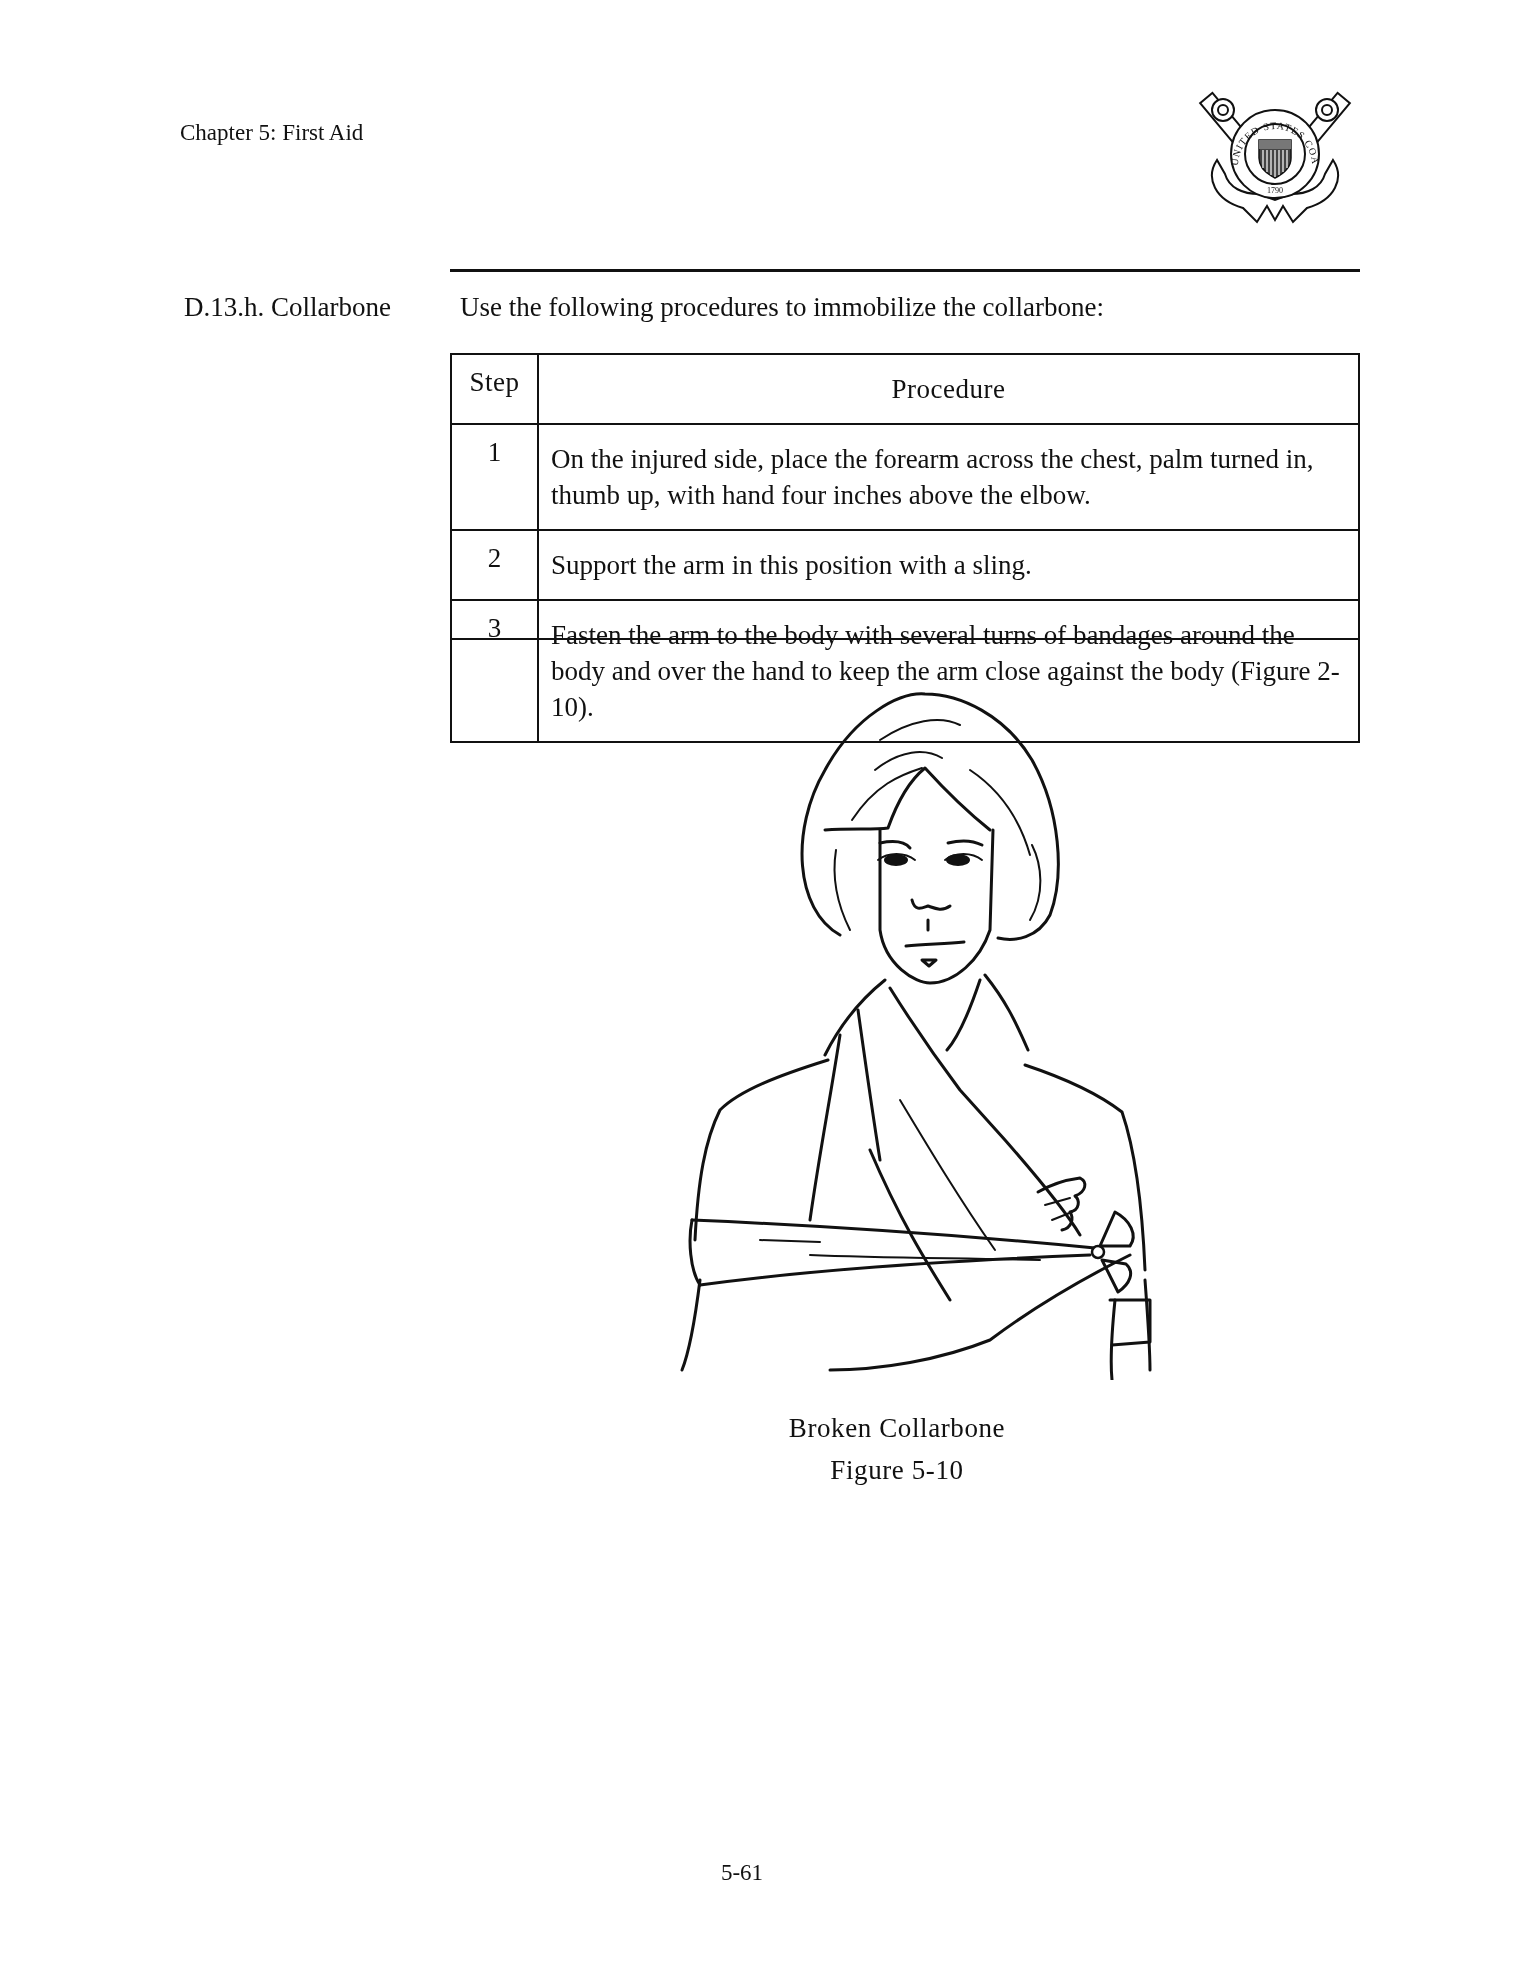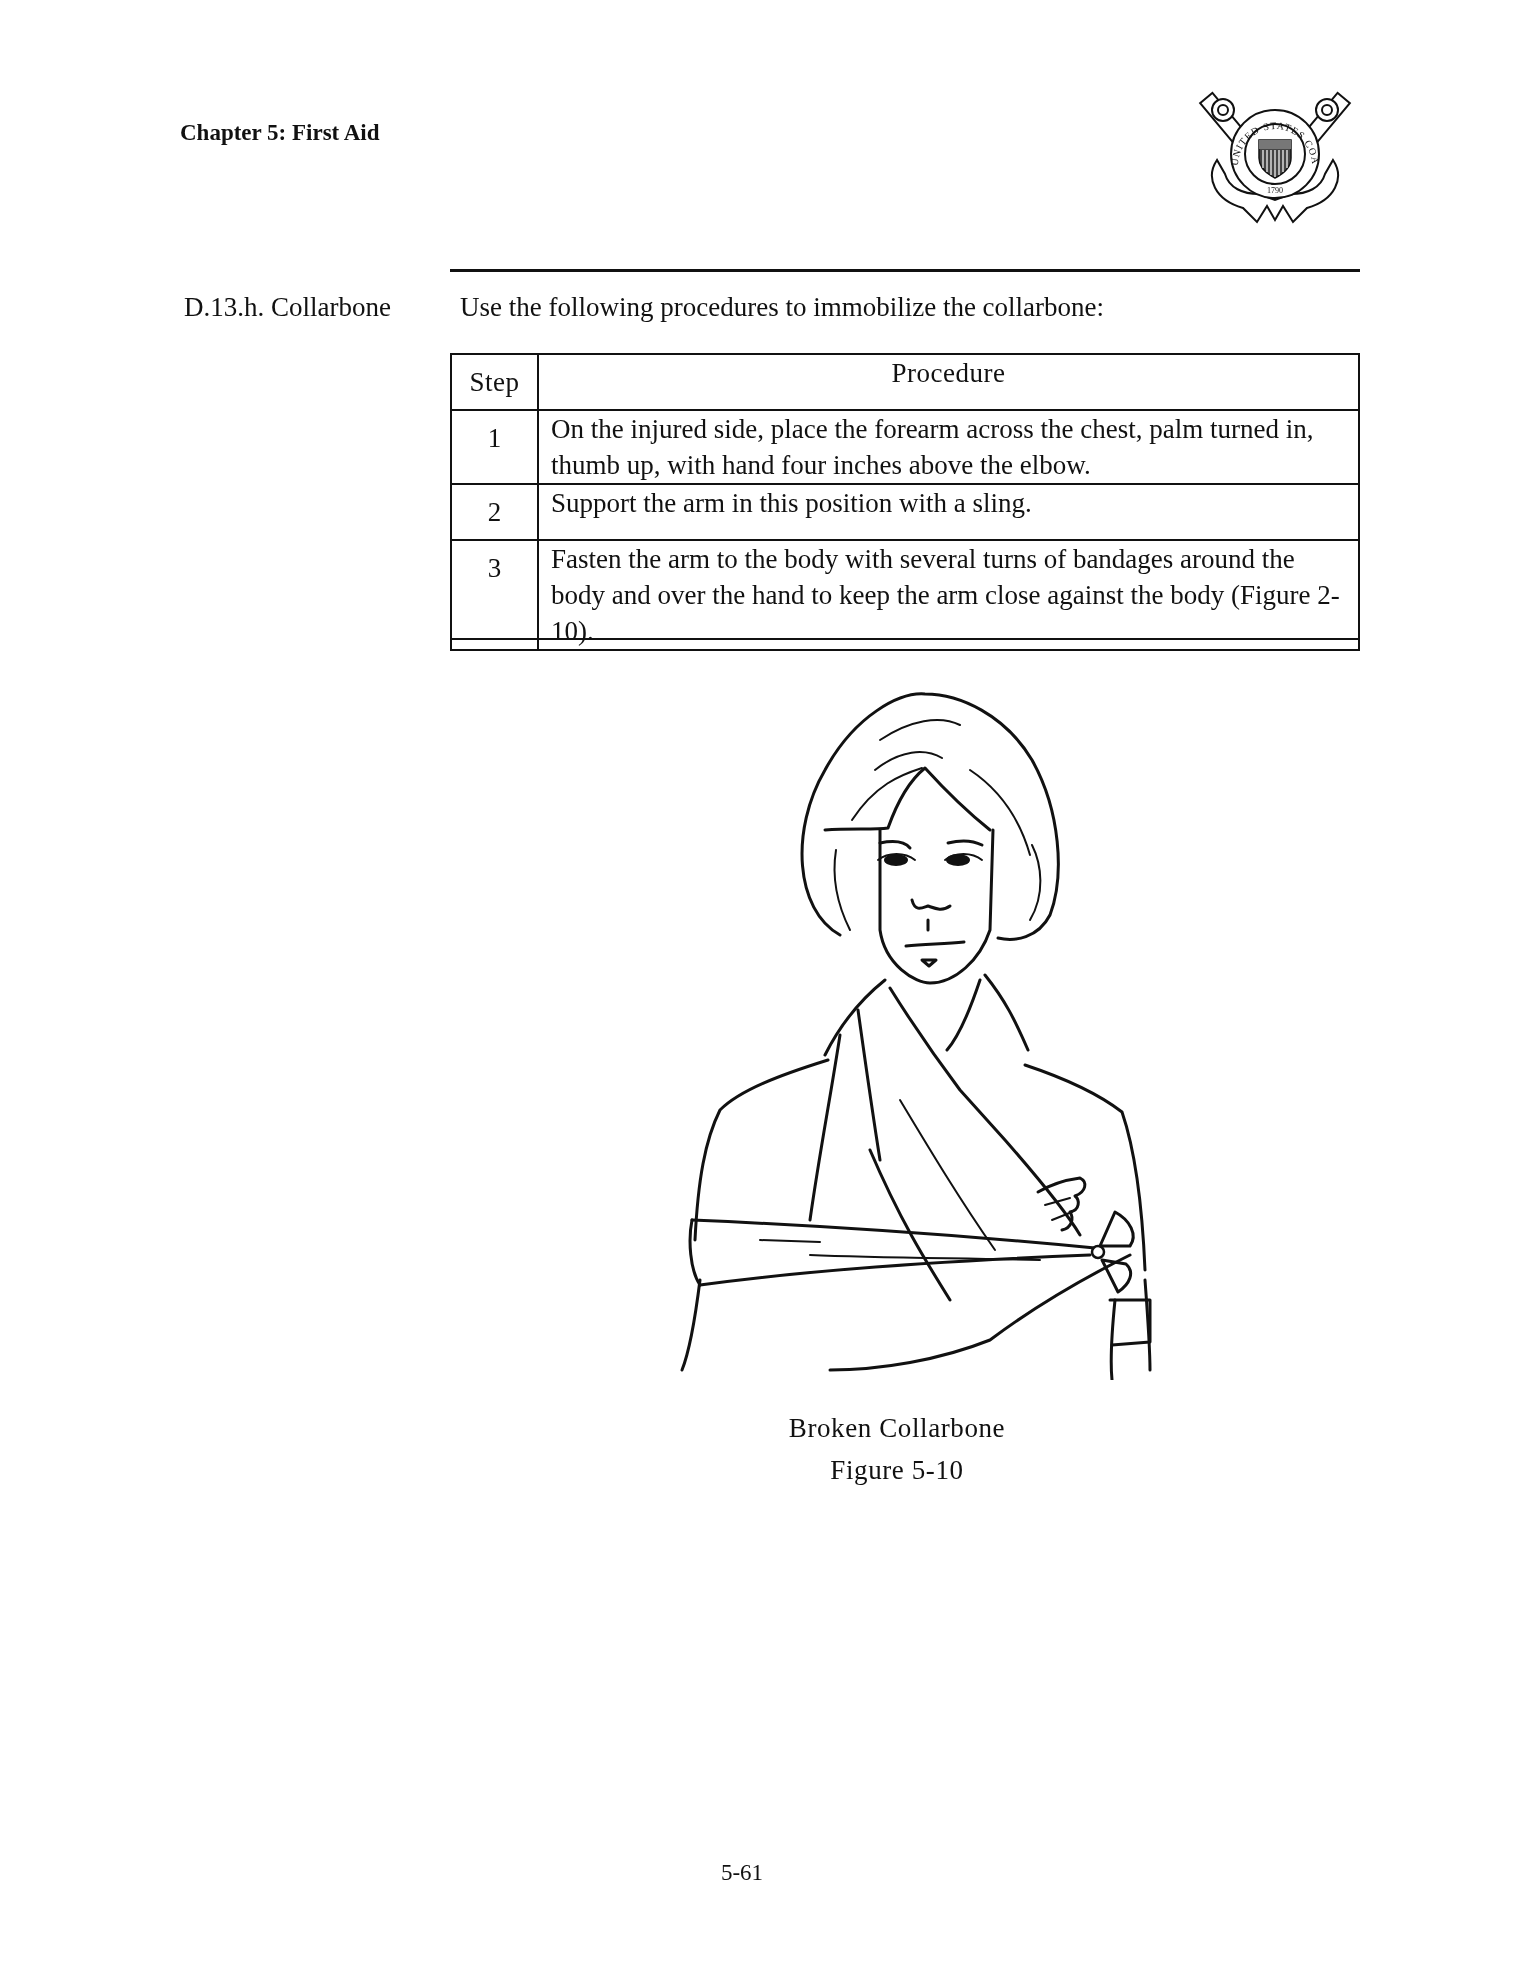--- a/index.html
+++ b/index.html
@@ -1,28 +1,28 @@
 <!DOCTYPE html>
 <html><head>
 <meta charset="utf-8">
 <style>
   html, body { margin: 0; padding: 0; background: #ffffff; }
   body { width: 1530px; height: 1980px; position: relative; overflow: hidden;
          font-family: "Liberation Serif", "DejaVu Serif", serif; color: #111; }
   .abs { position: absolute; }
-  .running-head { left: 180px; top: 120px; font-size: 23px; white-space: nowrap; font-weight: bold; }
+  .running-head { left: 180px; top: 120px; font-size: 23px; white-space: nowrap; }
   .emblem { left: 1195px; top: 82px; width: 160px; height: 150px; }
   .rule { left: 450px; width: 910px; background: #111; }
   .rule-top { top: 269px; height: 3px; }
   .rule-bottom { top: 638px; height: 2px; }
   .section-label { left: 184px; top: 292px; font-size: 27px; white-space: nowrap; }
   .intro { left: 460px; top: 292px; font-size: 27px; white-space: nowrap; }
   table.proc { position: absolute; left: 450px; top: 353px; width: 910px;
                border-collapse: collapse; font-size: 27px; }
-  table.proc th, table.proc td { border: 2px solid #111; padding: 0 12px; line-height: 36px;
+  table.proc th, table.proc td { border: 2px solid #111; padding: 16px 12px; line-height: 36px;
                vertical-align: top; font-weight: normal; }
   table.proc th { height: 34px; letter-spacing: 0.5px; }
   table.proc .col-step { width: 67px; text-align: center; padding: 9px; }
   table.proc .col-proc { text-align: left; }
   table.proc th.col-proc { text-align: center; }
   .figure { left: 660px; top: 680px; width: 520px; height: 700px; }
   .caption { left: 600px; width: 594px; text-align: center; font-size: 27px; letter-spacing: 0.6px; }
   .caption-title { top: 1413px; }
   .caption-num { top: 1447px; margin-top: 8px; }
   .page-num { left: 0; width: 1484px; top: 1860px; text-align: center; font-size: 23px; }

